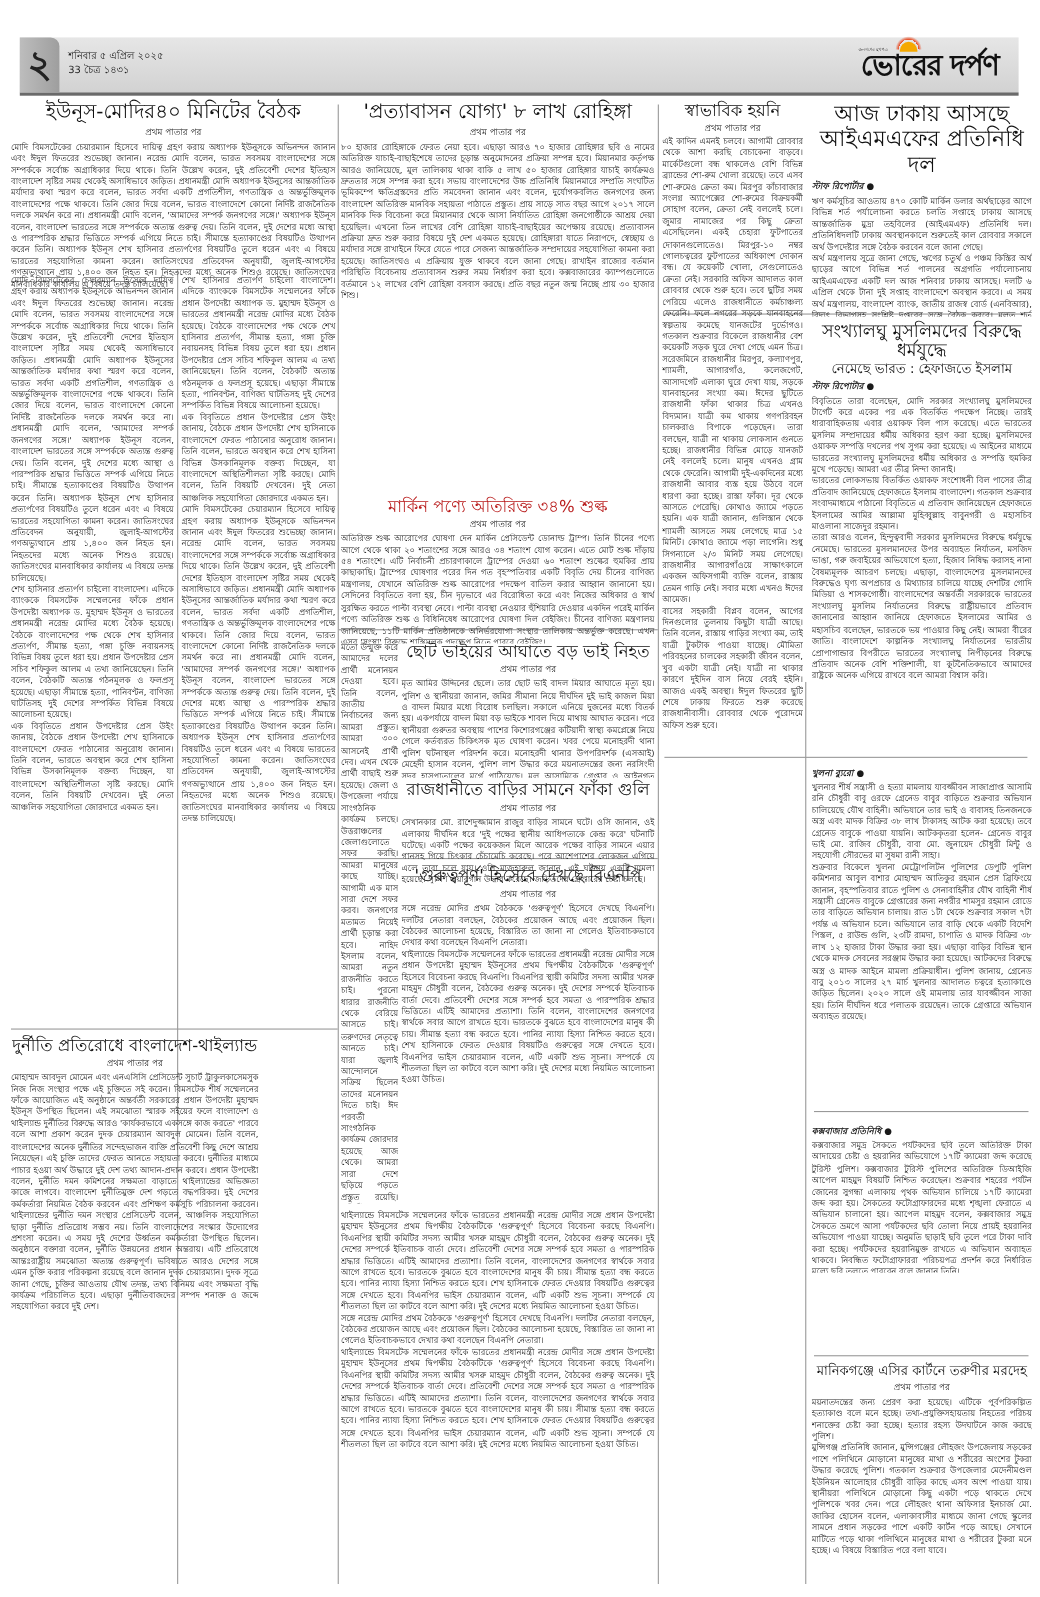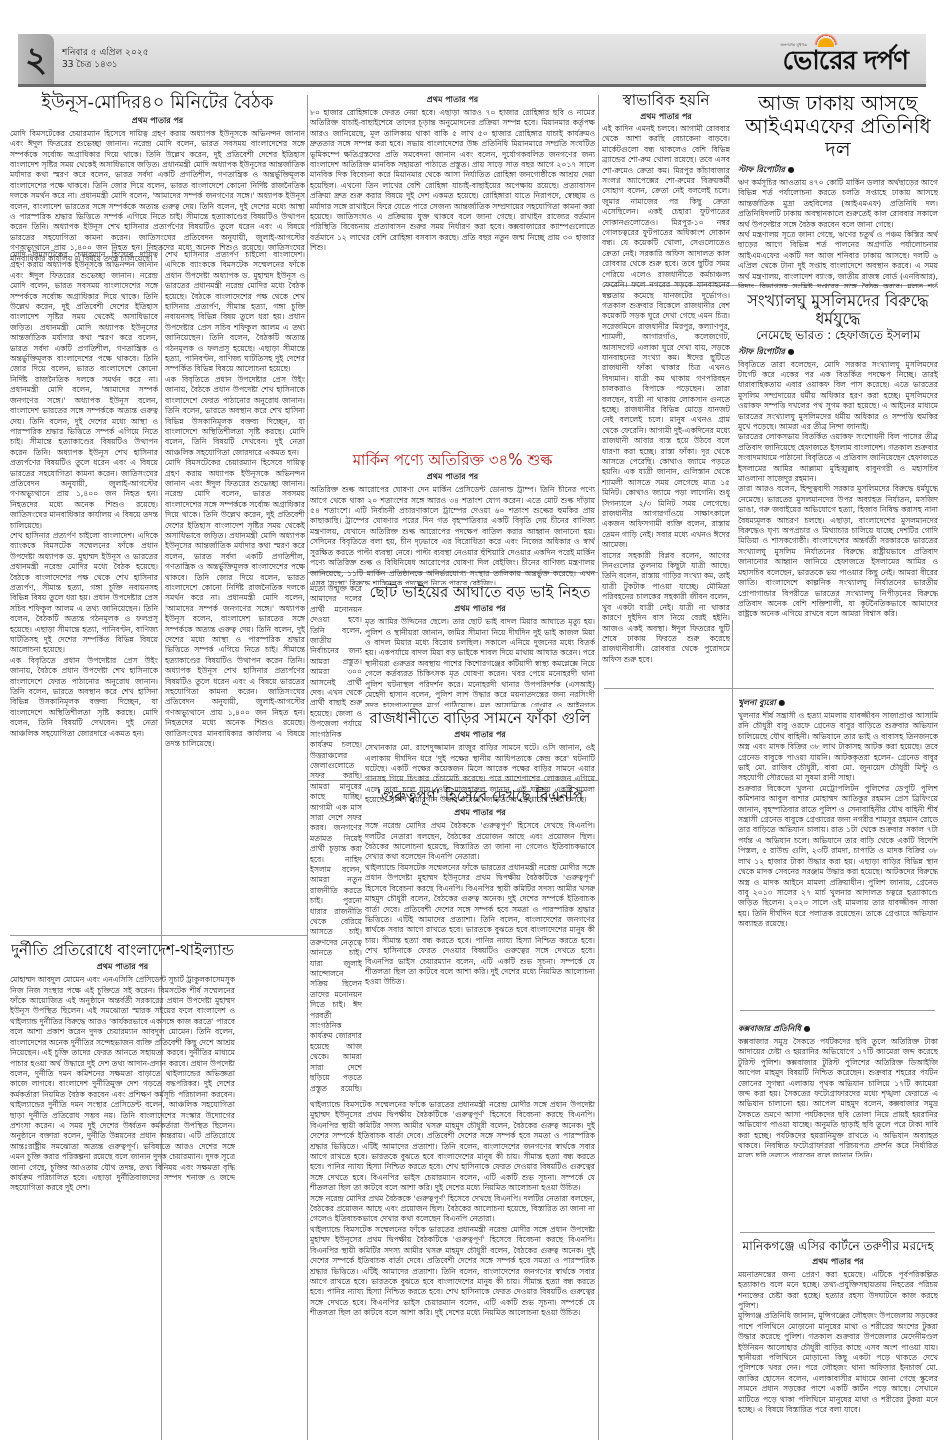--- a/index.html
+++ b/index.html
@@ -7,21 +7,21 @@
   .masthead{position:absolute;left:18px;top:34px;width:908px;height:50px;background:linear-gradient(#e6e6e6,#d2d2d2);border-bottom:3px solid #6a6a6a;}
   .pgnum{position:absolute;left:0;top:0;width:36px;height:50px;background:linear-gradient(90deg,#bdbdbd,#9e9e9e);font-family:"DejaVu Serif",serif;font-size:34px;font-weight:bold;text-align:center;line-height:50px;color:#222;border-top-right-radius:8px;}
   .date{position:absolute;left:44px;top:12px;font-size:9px;line-height:12px;color:#222;}
   .logo{position:absolute;right:18px;top:6px;height:40px;}
   .logo .tag{position:absolute;left:-2px;top:2px;font-size:4px;color:#333;white-space:nowrap;}
   .logo .name{font-family:"DejaVu Serif",serif;font-size:26px;font-weight:bold;color:#111;white-space:nowrap;line-height:40px;letter-spacing:-1px;}
   .logo .sun{position:absolute;left:36px;top:-2px;width:16px;height:9px;border-radius:16px 16px 0 0;background:#f5a800;}
   .logo .sun::before{content:"";position:absolute;left:-5px;top:-5px;width:26px;height:12px;background:radial-gradient(circle at 50% 100%,transparent 9px,#e8502a 9px,transparent 12px);}
   .article{position:absolute;}
   .article h2{margin:0;font-weight:normal;text-align:center;font-family:"DejaVu Sans",sans-serif;color:#111;line-height:1.15;}
-  .article .kicker{text-align:center;font-size:8px;color:#222;margin:1px 0 2px;font-weight:bold;}
+  .article .kicker{text-align:center;font-size:8px;color:#222;margin:1px 0 2px;}
   .article .byline{font-size:8px;font-style:italic;font-weight:bold;margin:2px 0;}
   .article .body{font-size:7.6px;line-height:10.4px;text-align:justify;color:#222;overflow:hidden;}
   .article .body p{margin:0;text-indent:0;}
   .h-mid{font-size:18px;}
   .h-sm{font-size:15px;}
   .rule{position:absolute;background:#999;}
 </style>
 </head>
 <body>
 
@@ -76,20 +76,21 @@
   <h2 class="h-sm">দুর্নীতি প্রতিরোধে বাংলাদেশ-থাইল্যান্ড</h2>
   <div class="kicker">প্রথম পাতার পর</div>
   <div class="body" style="height:480px;">
     <p>মোহাম্মদ আবদুল মোমেন এবং এনএসিসি প্রেসিডেন্ট সুচার্ট ট্রাকুলকাসেমসুক নিজ নিজ সংস্থার পক্ষে এই চুক্তিতে সই করেন। বিমসটেক শীর্ষ সম্মেলনের ফাঁকে আয়োজিত এই অনুষ্ঠানে অন্তর্বর্তী সরকারের প্রধান উপদেষ্টা মুহাম্মদ ইউনূস উপস্থিত ছিলেন। এই সমঝোতা স্মারক সইয়ের ফলে বাংলাদেশ ও থাইল্যান্ড দুর্নীতির বিরুদ্ধে আরও 'কার্যকরভাবে একসঙ্গে কাজ করতে' পারবে বলে আশা প্রকাশ করেন দুদক চেয়ারম্যান আবদুল মোমেন। তিনি বলেন, বাংলাদেশের অনেক দুর্নীতির সন্দেহভাজন ব্যক্তি প্রতিবেশী কিছু দেশে আশ্রয় নিয়েছেন। এই চুক্তি তাদের ফেরত আনতে সহায়তা করবে। দুর্নীতির মাধ্যমে পাচার হওয়া অর্থ উদ্ধারে দুই দেশ তথ্য আদান-প্রদান করবে। প্রধান উপদেষ্টা বলেন, দুর্নীতি দমন কমিশনের সক্ষমতা বাড়াতে থাইল্যান্ডের অভিজ্ঞতা কাজে লাগবে। বাংলাদেশ দুর্নীতিমুক্ত দেশ গড়তে বদ্ধপরিকর। দুই দেশের কর্মকর্তারা নিয়মিত বৈঠক করবেন এবং প্রশিক্ষণ কর্মসূচি পরিচালনা করবেন। থাইল্যান্ডের দুর্নীতি দমন সংস্থার প্রেসিডেন্ট বলেন, আঞ্চলিক সহযোগিতা ছাড়া দুর্নীতি প্রতিরোধ সম্ভব নয়। তিনি বাংলাদেশের সংস্কার উদ্যোগের প্রশংসা করেন। এ সময় দুই দেশের উর্ধ্বতন কর্মকর্তারা উপস্থিত ছিলেন। অনুষ্ঠানে বক্তারা বলেন, দুর্নীতি উন্নয়নের প্রধান অন্তরায়। এটি প্রতিরোধে আন্তঃরাষ্ট্রীয় সমঝোতা অত্যন্ত গুরুত্বপূর্ণ। ভবিষ্যতে আরও দেশের সঙ্গে এমন চুক্তি করার পরিকল্পনা রয়েছে বলে জানান দুদক চেয়ারম্যান। দুদক সূত্রে জানা গেছে, চুক্তির আওতায় যৌথ তদন্ত, তথ্য বিনিময় এবং সক্ষমতা বৃদ্ধি কার্যক্রম পরিচালিত হবে। এছাড়া দুর্নীতিবাজদের সম্পদ শনাক্ত ও জব্দে সহযোগিতা করবে দুই দেশ।</p>
   </div>
 </div>
 
 <div class="article" style="left:236px;top:92px;width:0;"></div>
 
 <div class="article" style="left:310px;top:92px;width:285px;">
+  <h2 class="h-mid">'প্রত্যাবাসন যোগ্য' ৮ লাখ রোহিঙ্গা</h2>
   <div class="kicker">প্রথম পাতার পর</div>
   <div class="body" style="height:340px;">
     <p>৮০ হাজার রোহিঙ্গাকে ফেরত নেয়া হবে। এছাড়া আরও ৭০ হাজার রোহিঙ্গার ছবি ও নামের অতিরিক্ত যাচাই-বাছাইশেষে তাদের চূড়ান্ত অনুমোদনের প্রক্রিয়া সম্পন্ন হবে। মিয়ানমার কর্তৃপক্ষ আরও জানিয়েছে, মূল তালিকায় থাকা বাকি ৫ লাখ ৫০ হাজার রোহিঙ্গার যাচাই কার্যক্রমও দ্রুততার সঙ্গে সম্পন্ন করা হবে। সভায় বাংলাদেশের উচ্চ প্রতিনিধি মিয়ানমারে সম্প্রতি সংঘটিত ভূমিকম্পে ক্ষতিগ্রস্তদের প্রতি সমবেদনা জানান এবং বলেন, দুর্যোগকবলিত জনগণের জন্য বাংলাদেশ অতিরিক্ত মানবিক সহায়তা পাঠাতে প্রস্তুত। প্রায় সাড়ে সাত বছর আগে ২০১৭ সালে মানবিক দিক বিবেচনা করে মিয়ানমার থেকে আসা নির্যাতিত রোহিঙ্গা জনগোষ্ঠীকে আশ্রয় দেয়া হয়েছিল। এখনো তিন লাখের বেশি রোহিঙ্গা যাচাই-বাছাইয়ের অপেক্ষায় রয়েছে। প্রত্যাবাসন প্রক্রিয়া দ্রুত শুরু করার বিষয়ে দুই দেশ একমত হয়েছে। রোহিঙ্গারা যাতে নিরাপদে, স্বেচ্ছায় ও মর্যাদার সঙ্গে রাখাইনে ফিরে যেতে পারে সেজন্য আন্তর্জাতিক সম্প্রদায়ের সহযোগিতা কামনা করা হয়েছে। জাতিসংঘও এ প্রক্রিয়ায় যুক্ত থাকবে বলে জানা গেছে। রাখাইন রাজ্যের বর্তমান পরিস্থিতি বিবেচনায় প্রত্যাবাসন শুরুর সময় নির্ধারণ করা হবে। কক্সবাজারের ক্যাম্পগুলোতে বর্তমানে ১২ লাখের বেশি রোহিঙ্গা বসবাস করছে। প্রতি বছর নতুন জন্ম নিচ্ছে প্রায় ৩০ হাজার শিশু।</p>
   </div>
 </div>
 
 <div class="article" style="left:310px;top:452px;width:285px;">
   <h2 class="h-sm" style="color:#b91c1c;">মার্কিন পণ্যে অতিরিক্ত ৩৪% শুল্ক</h2>
   <div class="kicker">প্রথম পাতার পর</div>
   <div class="body" style="height:100px;">

